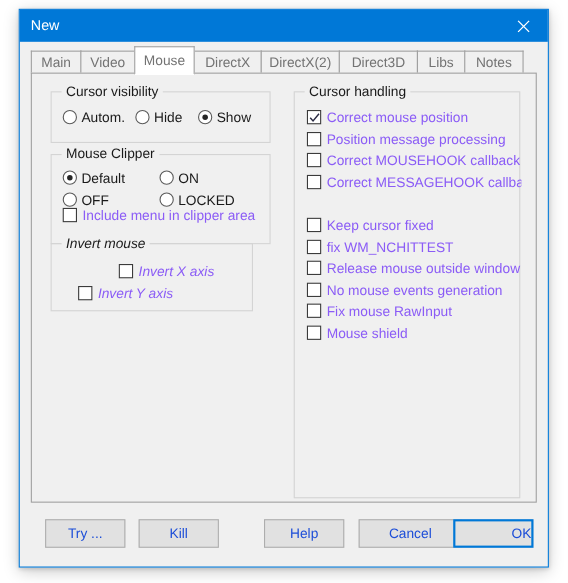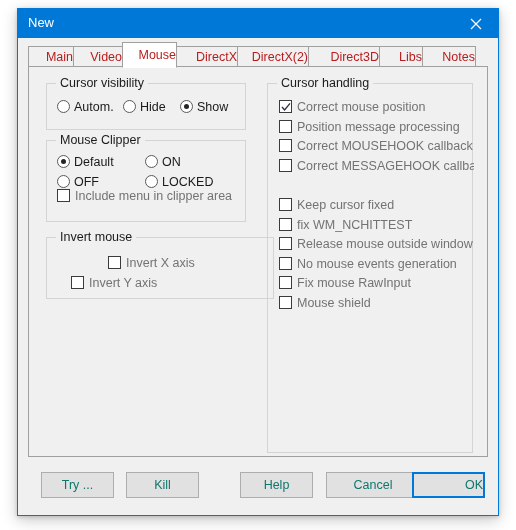--- a/index.html
+++ b/index.html
@@ -68,22 +68,22 @@
   }
   .tab {
     position: absolute;
     top: 4px;
     height: 21px;
     background: #f0f0f0;
     border: 1px solid #a0a0a0;
     border-bottom: none;
     box-sizing: border-box;
     font-size: 12.5px;
-    color: #b91c1c;
-    text-align: right;
+    color: #737373;
+    text-align: center;
     line-height: 20px;
     white-space: nowrap;
   }
   .tab.selected {
     top: 0px;
     height: 26px;
     background: #ffffff;
     border: 1px solid #a0a0a0;
     border-bottom: 1px solid #ffffff;
     line-height: 25px;
@@ -136,21 +136,21 @@
     content: "";
     position: absolute;
     left: 3px; top: 3px;
     width: 5px; height: 5px;
     border-radius: 50%;
     background: #262626;
   }
   .radio-label { margin-left: 4px; }
 
   
-  .check-row { position: absolute; font-size: 12.5px; color: #737373; white-space: nowrap; }
+  .check-row { position: absolute; font-size: 12.5px; color: #8b5cf6; white-space: nowrap; }
   .check-box {
     display: inline-block;
     width: 13px; height: 13px;
     border: 1px solid #3b3b3b;
     background: #ffffff;
     vertical-align: -2px;
     position: relative;
     box-sizing: border-box;
   }
   .check-box.checked svg { position: absolute; left: 1px; top: 1px; }
@@ -167,21 +167,21 @@
 
   
   .dlg-btn {
     position: absolute;
     height: 26px;
     background: #e1e1e1;
     border: 1px solid #adadad;
     box-sizing: border-box;
     font-family: "Liberation Sans", sans-serif;
     font-size: 12.5px;
-    color: #0f766e;
+    color: #1d4ed8;
     text-align: center;
     line-height: 24px;
     white-space: nowrap;
     padding: 0;
   }
   .dlg-btn.default {
     border: 2px solid #0078d7;
     line-height: 22px;
     text-align: right;
   }
@@ -242,21 +242,21 @@
           <span class="radio-box"></span><span class="radio-label">OFF</span>
         </div>
         <div class="radio-row" style="left:98px; top:34px;">
           <span class="radio-box"></span><span class="radio-label">LOCKED</span>
         </div>
         <div class="check-row" style="left:10px; top:48px;">
           <span class="check-box"></span><span class="check-label">Include menu in clipper area</span>
         </div>
       </div>
 
-      <div class="groupbox" style="left:17px; top:170px; width:228px; height:62px;">
+      <div class="groupbox" style="left:17px; top:154px; width:184px; height:62px;font-style:italic;">
         <div class="group-title">Invert mouse</div>
         <div class="check-row" style="left:24px; top:18px;padding-left:37px;">
           <span class="check-box"></span><span class="check-label">Invert X axis</span>
         </div>
         <div class="check-row" style="left:24px; top:38px;">
           <span class="check-box"></span><span class="check-label">Invert Y axis</span>
         </div>
       </div>
 
       <div class="groupbox" style="left:238px; top:16px; width:206px; height:370px;">

